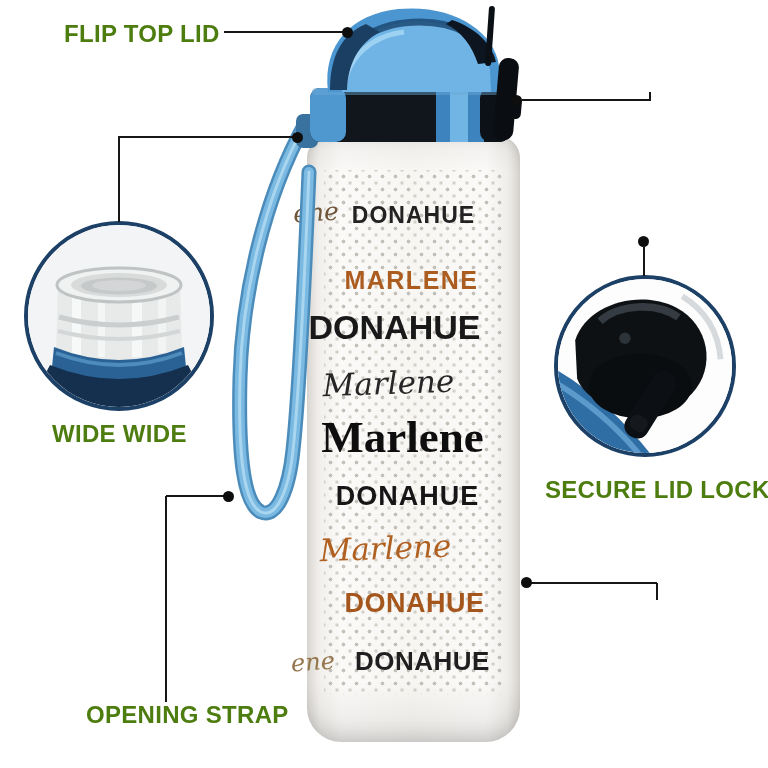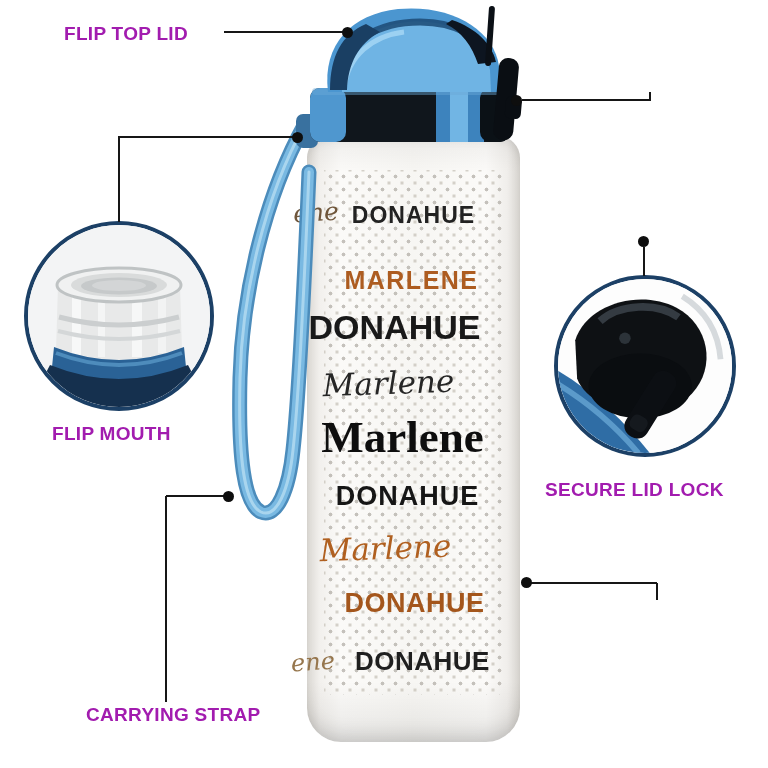--- a/index.html
+++ b/index.html
@@ -1,21 +1,21 @@
 <!DOCTYPE html>
 <html><head>
 <meta charset="utf-8">
 <style>
   html,body{margin:0;padding:0;background:#fff;}
   .canvas{position:relative;width:768px;height:768px;background:#ffffff;overflow:hidden;
           font-family:"Liberation Sans",sans-serif;}
 
   
-  .callout-label{position:absolute;font-weight:700;font-size:19px;letter-spacing:.3px;
-                 color:#a21caf;white-space:nowrap;line-height:23px;}
+  .callout-label{position:absolute;font-weight:700;font-size:24px;letter-spacing:.3px;
+                 color:#4d7c0f;white-space:nowrap;line-height:23px;}
   .center{text-align:left;}
   .hline,.vline{position:absolute;background:#161616;}
   .hline{height:2px;}
   .vline{width:2px;}
   .dot{position:absolute;width:11px;height:11px;border-radius:50%;background:#0e0e0e;}
 
   
   .bottle-body{position:absolute;left:307px;top:136px;width:213px;height:606px;
     border-radius:22px 22px 34px 34px;
     background:
@@ -146,28 +146,28 @@
   <div class="hline" style="left:224px;top:31px;width:120px"></div>
   <div class="dot" style="left:342px;top:27px"></div>
 
   <div class="vline" style="left:649px;top:92px;height:9px"></div>
   <div class="hline" style="left:522px;top:99px;width:129px"></div>
   <div class="dot" style="left:511px;top:95px"></div>
 
   <div class="hline" style="left:118px;top:136px;width:180px"></div>
   <div class="vline" style="left:118px;top:137px;height:85px"></div>
   <div class="dot" style="left:292px;top:132px"></div>
-  <div class="callout-label" style="left:52px;top:422px">FLIP MOUTH</div>
+  <div class="callout-label" style="left:52px;top:422px">WIDE WIDE</div>
 
   <div class="vline" style="left:643px;top:247px;height:29px"></div>
   <div class="dot" style="left:638px;top:236px"></div>
   <div class="callout-label center" style="left:545px;top:478px;width:200px">SECURE LID LOCK</div>
 
   <div class="hline" style="left:166px;top:495px;width:63px"></div>
   <div class="vline" style="left:165px;top:496px;height:206px"></div>
   <div class="dot" style="left:223px;top:491px"></div>
-  <div class="callout-label" style="left:86px;top:703px">CARRYING STRAP</div>
+  <div class="callout-label" style="left:86px;top:703px">OPENING STRAP</div>
 
   <div class="hline" style="left:527px;top:582px;width:130px"></div>
   <div class="vline" style="left:656px;top:583px;height:17px"></div>
   <div class="dot" style="left:521px;top:577px"></div>
 
 </div>
 
 </body></html>

